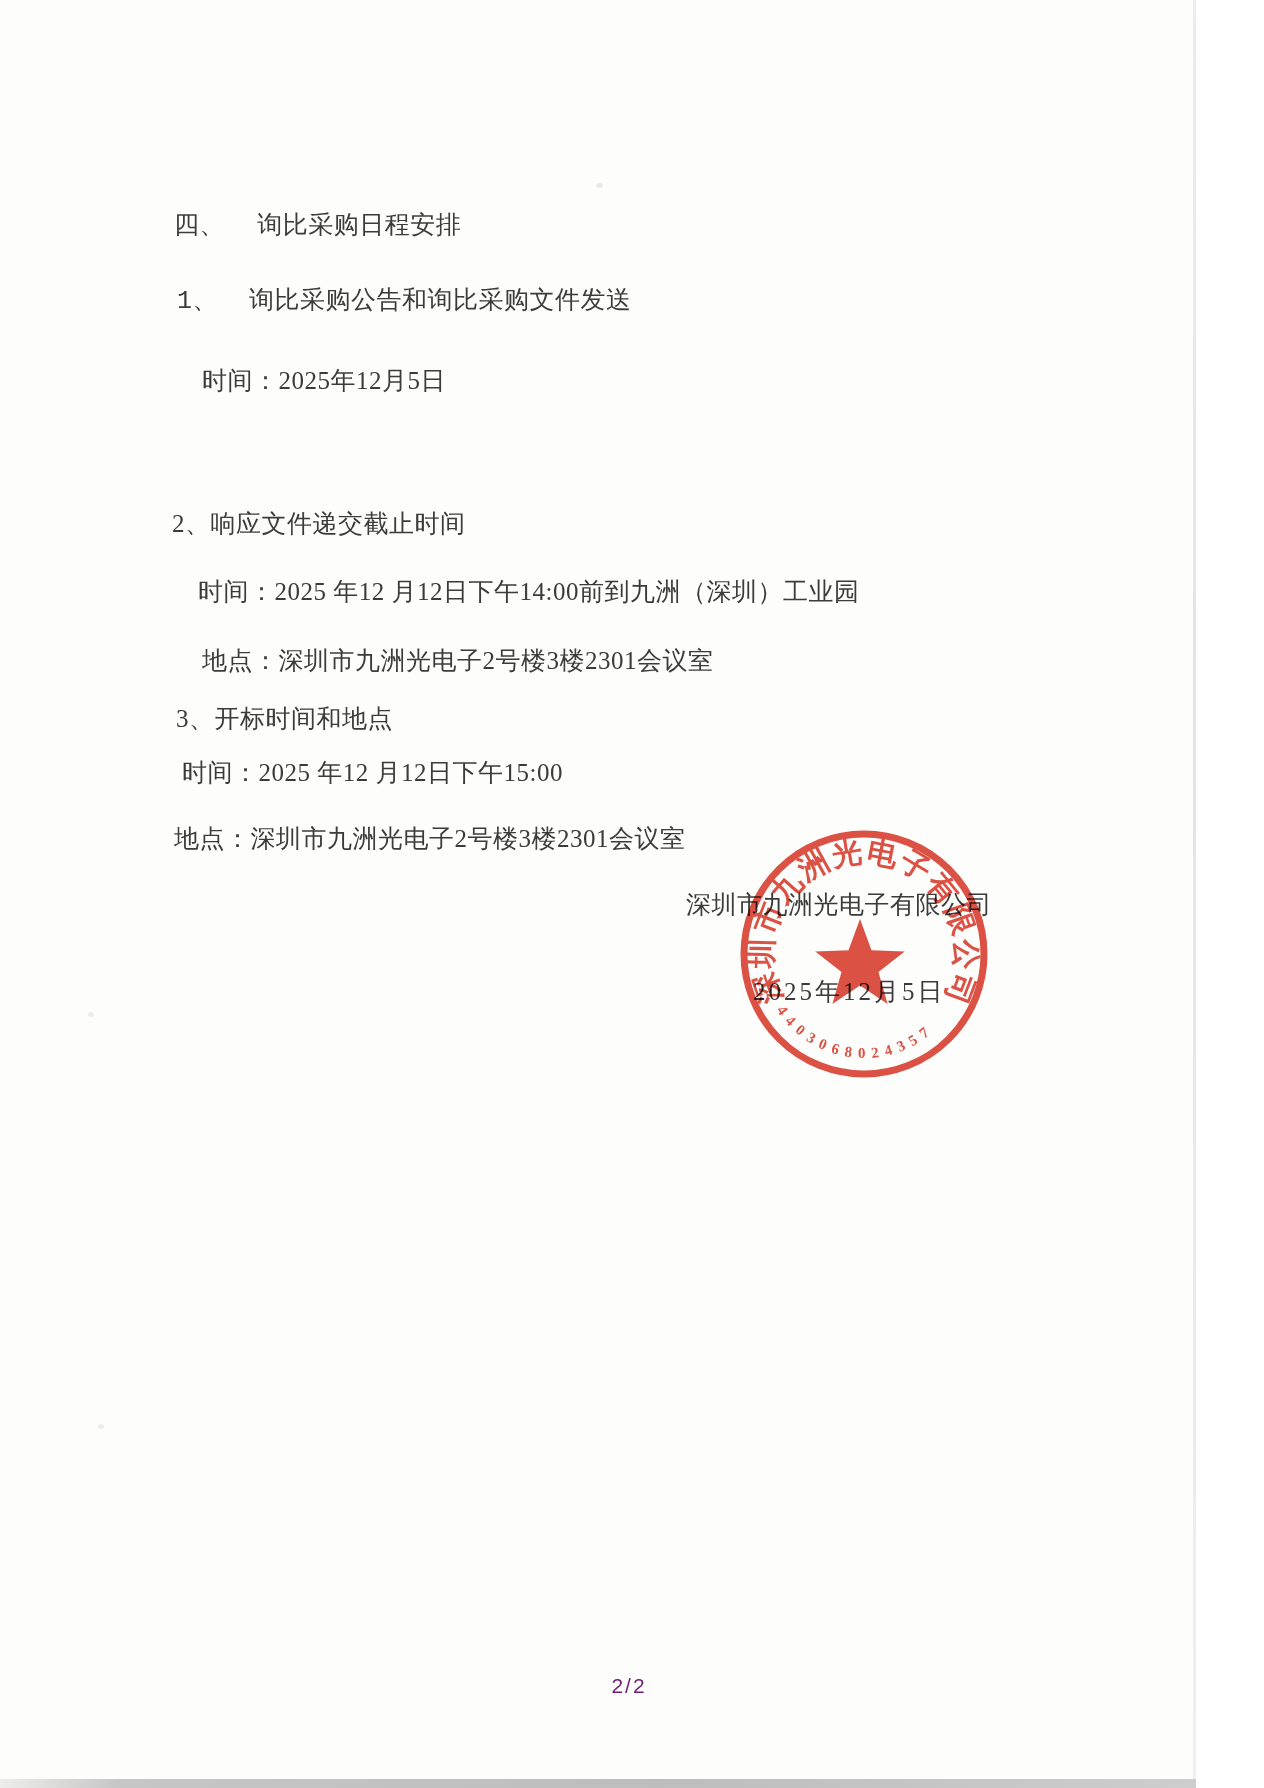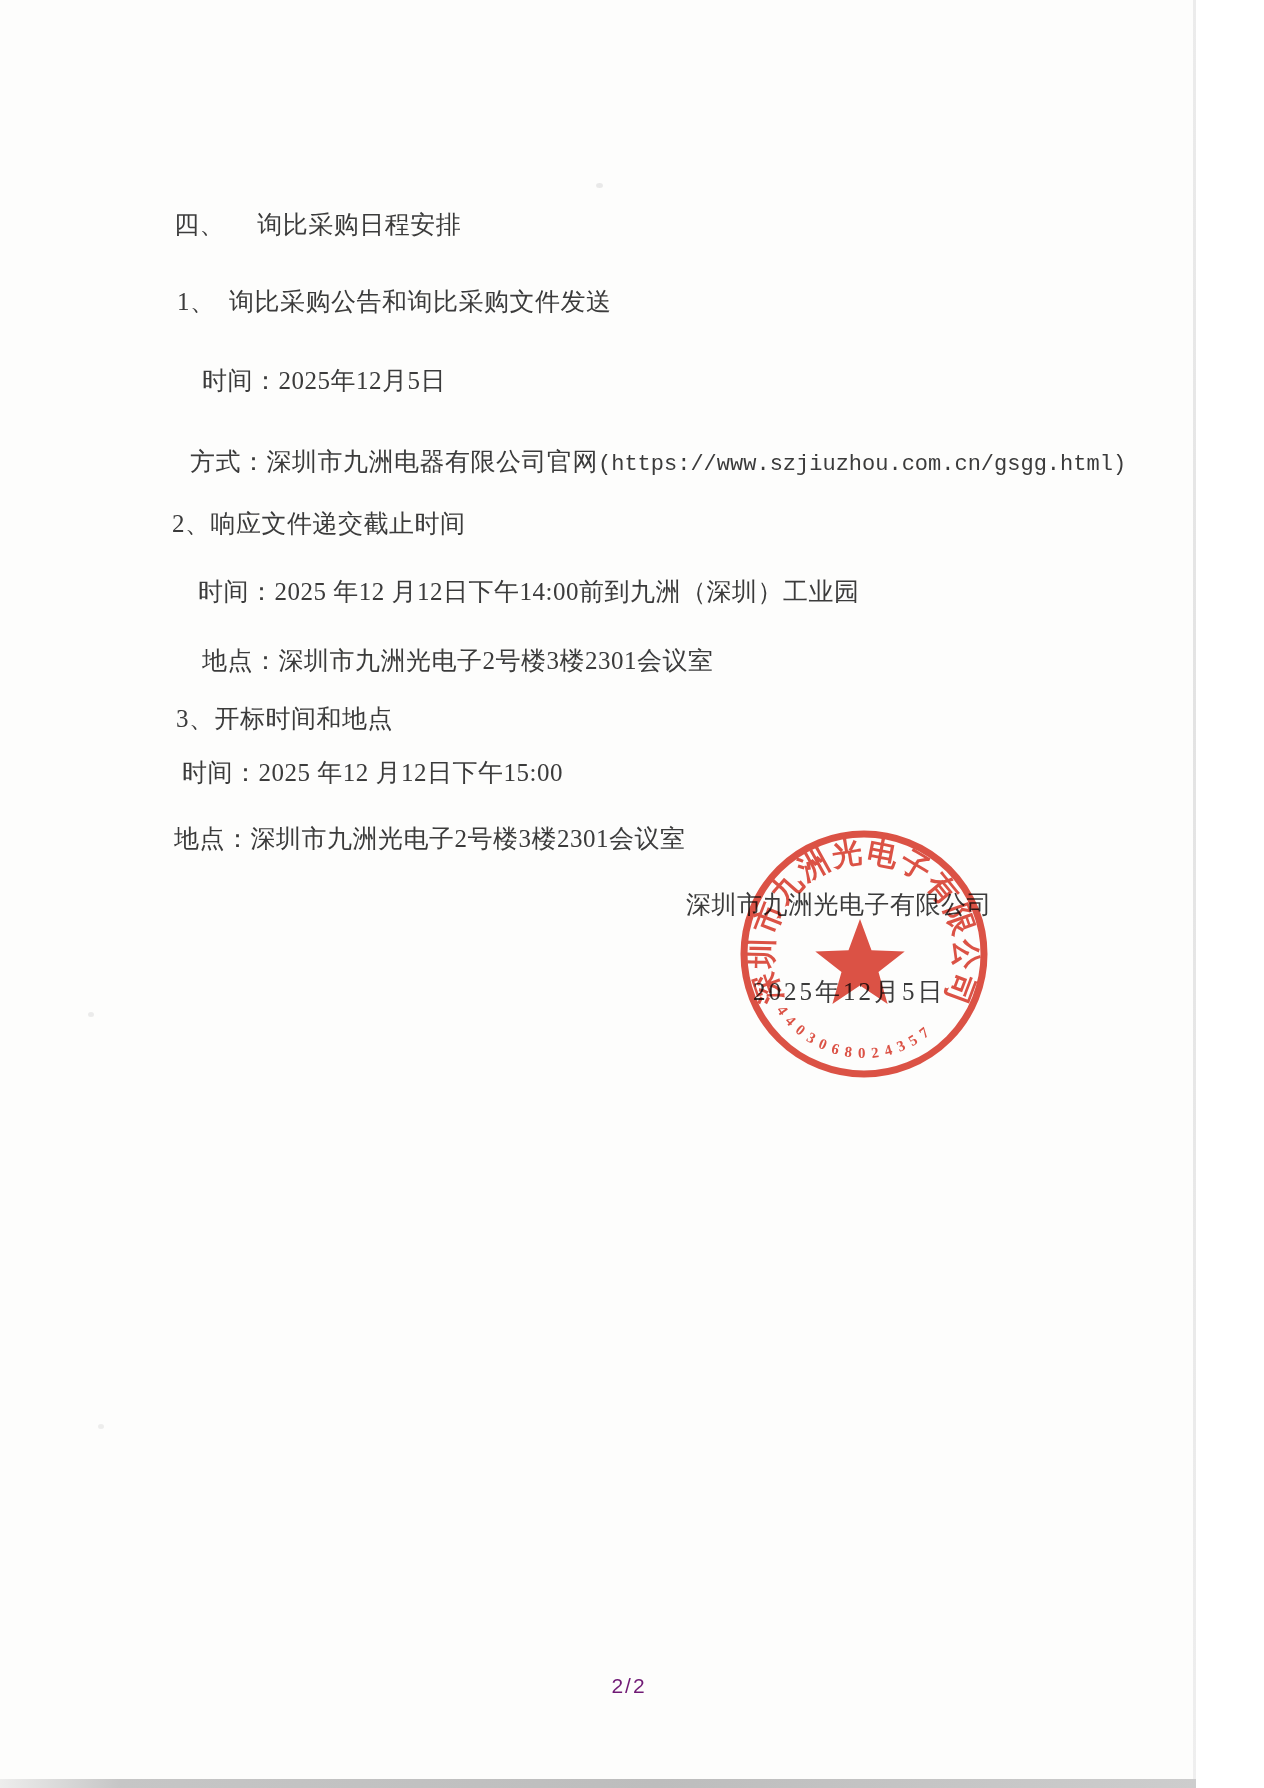--- a/index.html
+++ b/index.html
@@ -75,25 +75,24 @@
     border-radius:50%;
   }
 </style>
 </head>
 <body>
 
 <div class="page">
 
   <div class="line" style="left:174px; top:210px;">四、　 询比采购日程安排</div>
 
-  <div class="line" style="left:177px; top:287px;">1、  询比采购公告和询比采购文件发送</div>
+  <div class="line" style="left:177px; top:287px;font-family:Liberation Mono, monospace;">1、  询比采购公告和询比采购文件发送</div>
 
   <div class="line" style="left:202px; top:366px;">时间：2025年12月5日</div>
 
-  <div class="line" style="left:190px; top:447px;"><span>方式：深圳市九洲电器有限公司官网</span><span class="url">(https://www.szjiuzhou.com.cn/gsgg.html)</span></div>
 
   <div class="line" style="left:172px; top:509px;">2、响应文件递交截止时间</div>
 
   <div class="line" style="left:198px; top:577px;">时间：2025 年12 月12日下午14:00前到九洲（深圳）工业园</div>
 
   <div class="line" style="left:202px; top:646px;">地点：深圳市九洲光电子2号楼3楼2301会议室</div>
 
   <div class="line" style="left:176px; top:704px;">3、开标时间和地点</div>
 
   <div class="line" style="left:182px; top:758px;">时间：2025 年12 月12日下午15:00</div>

